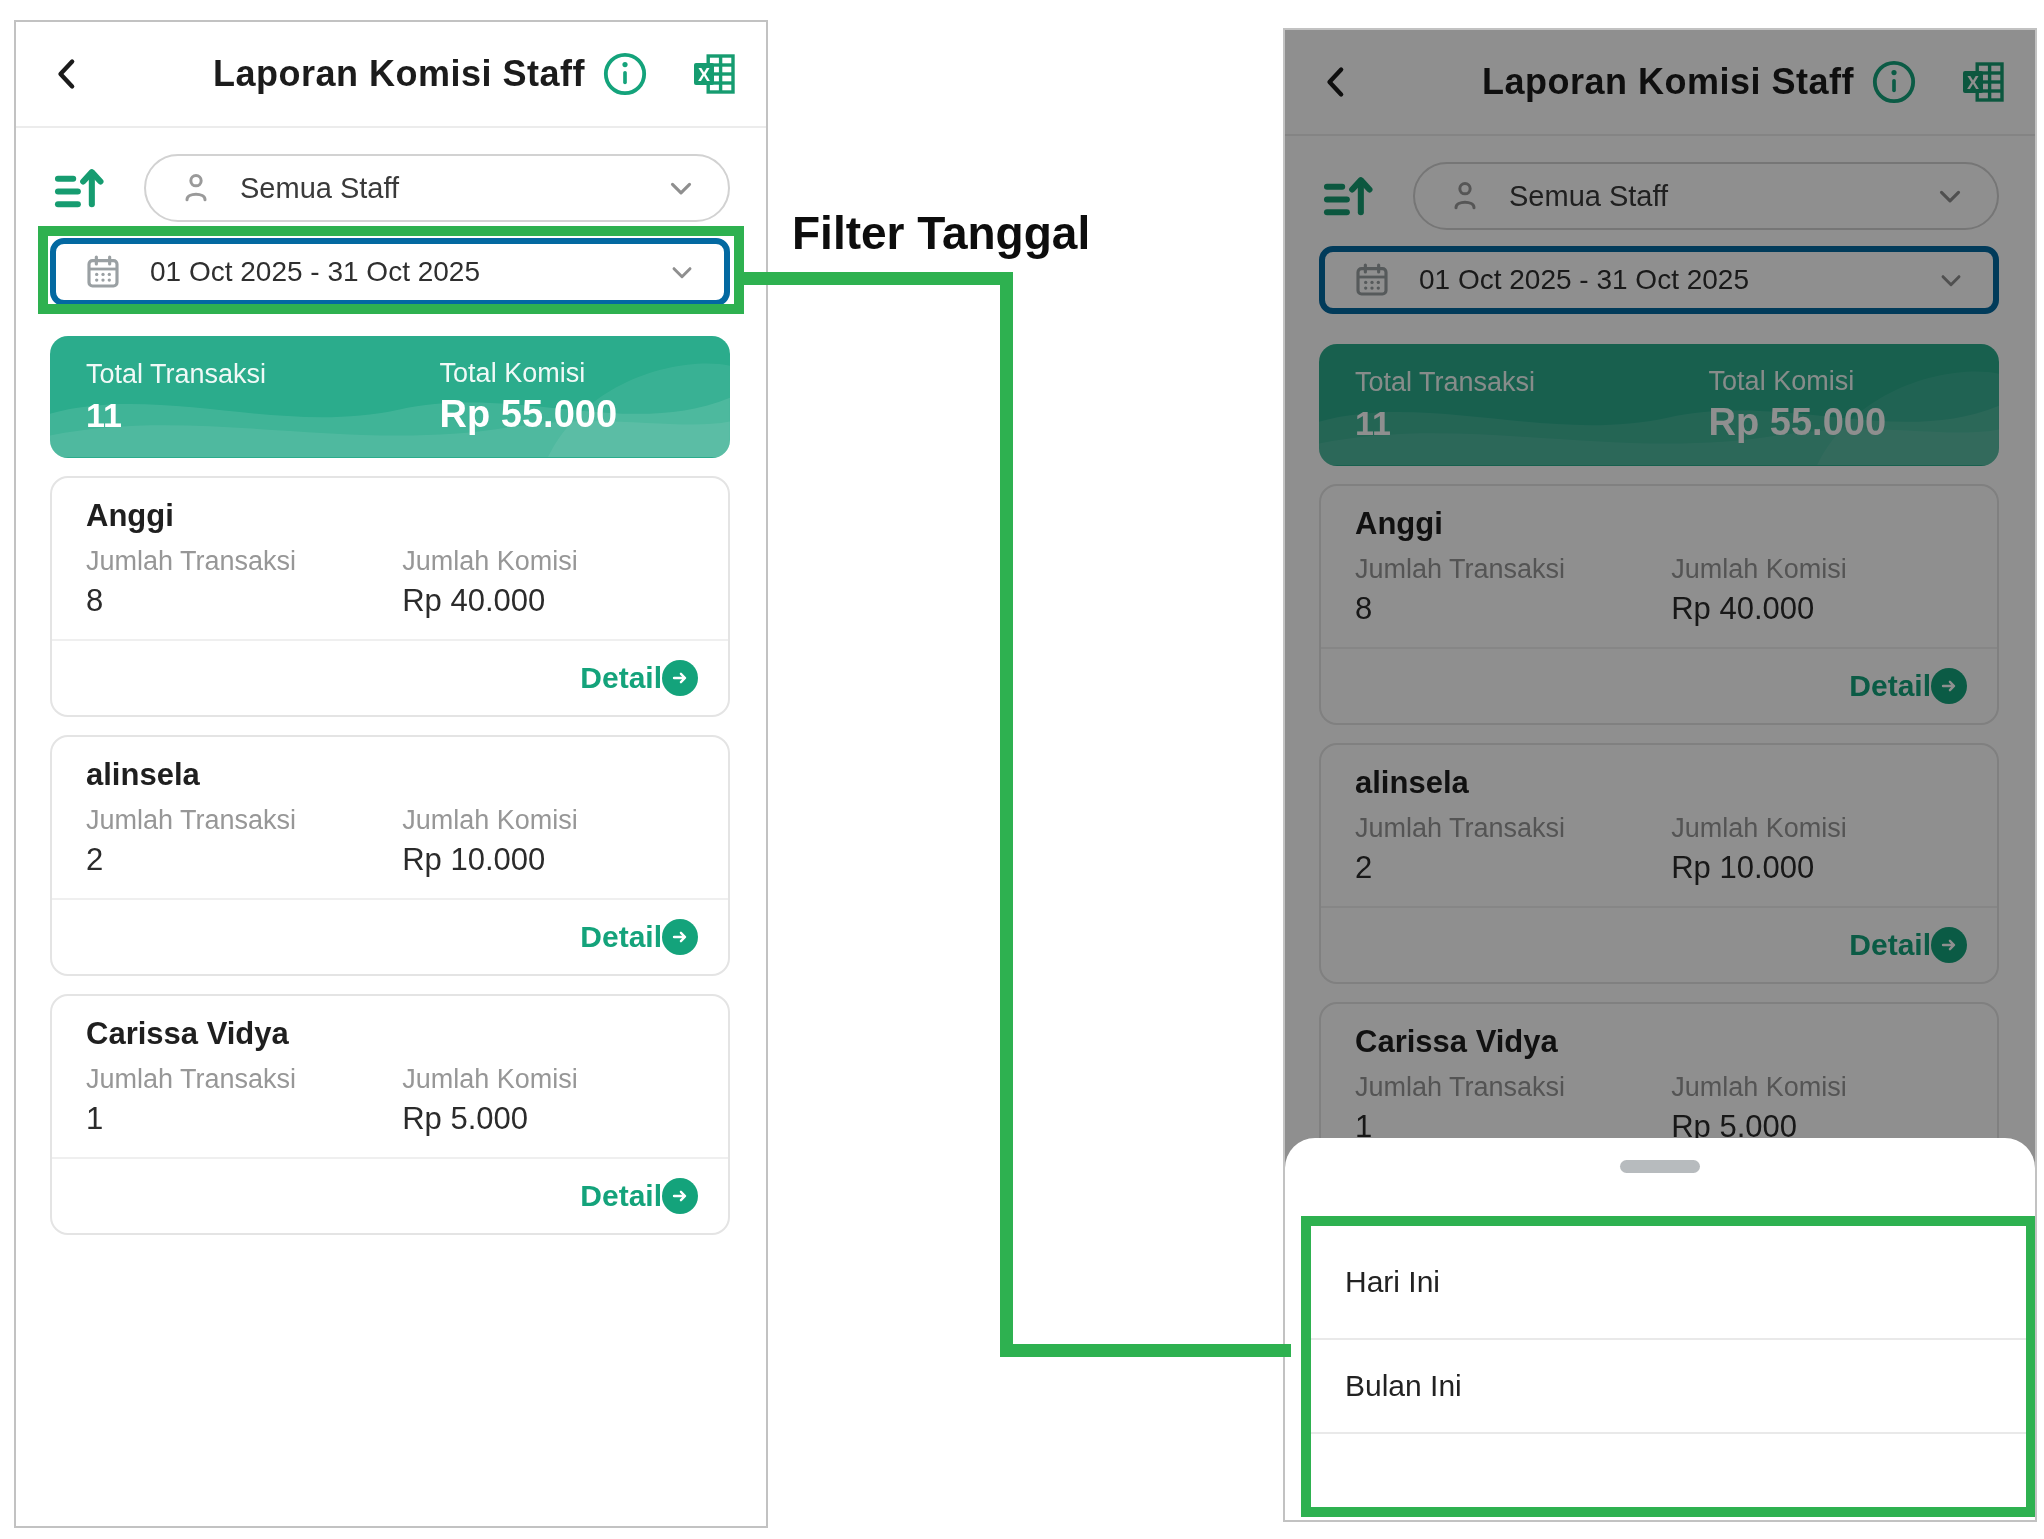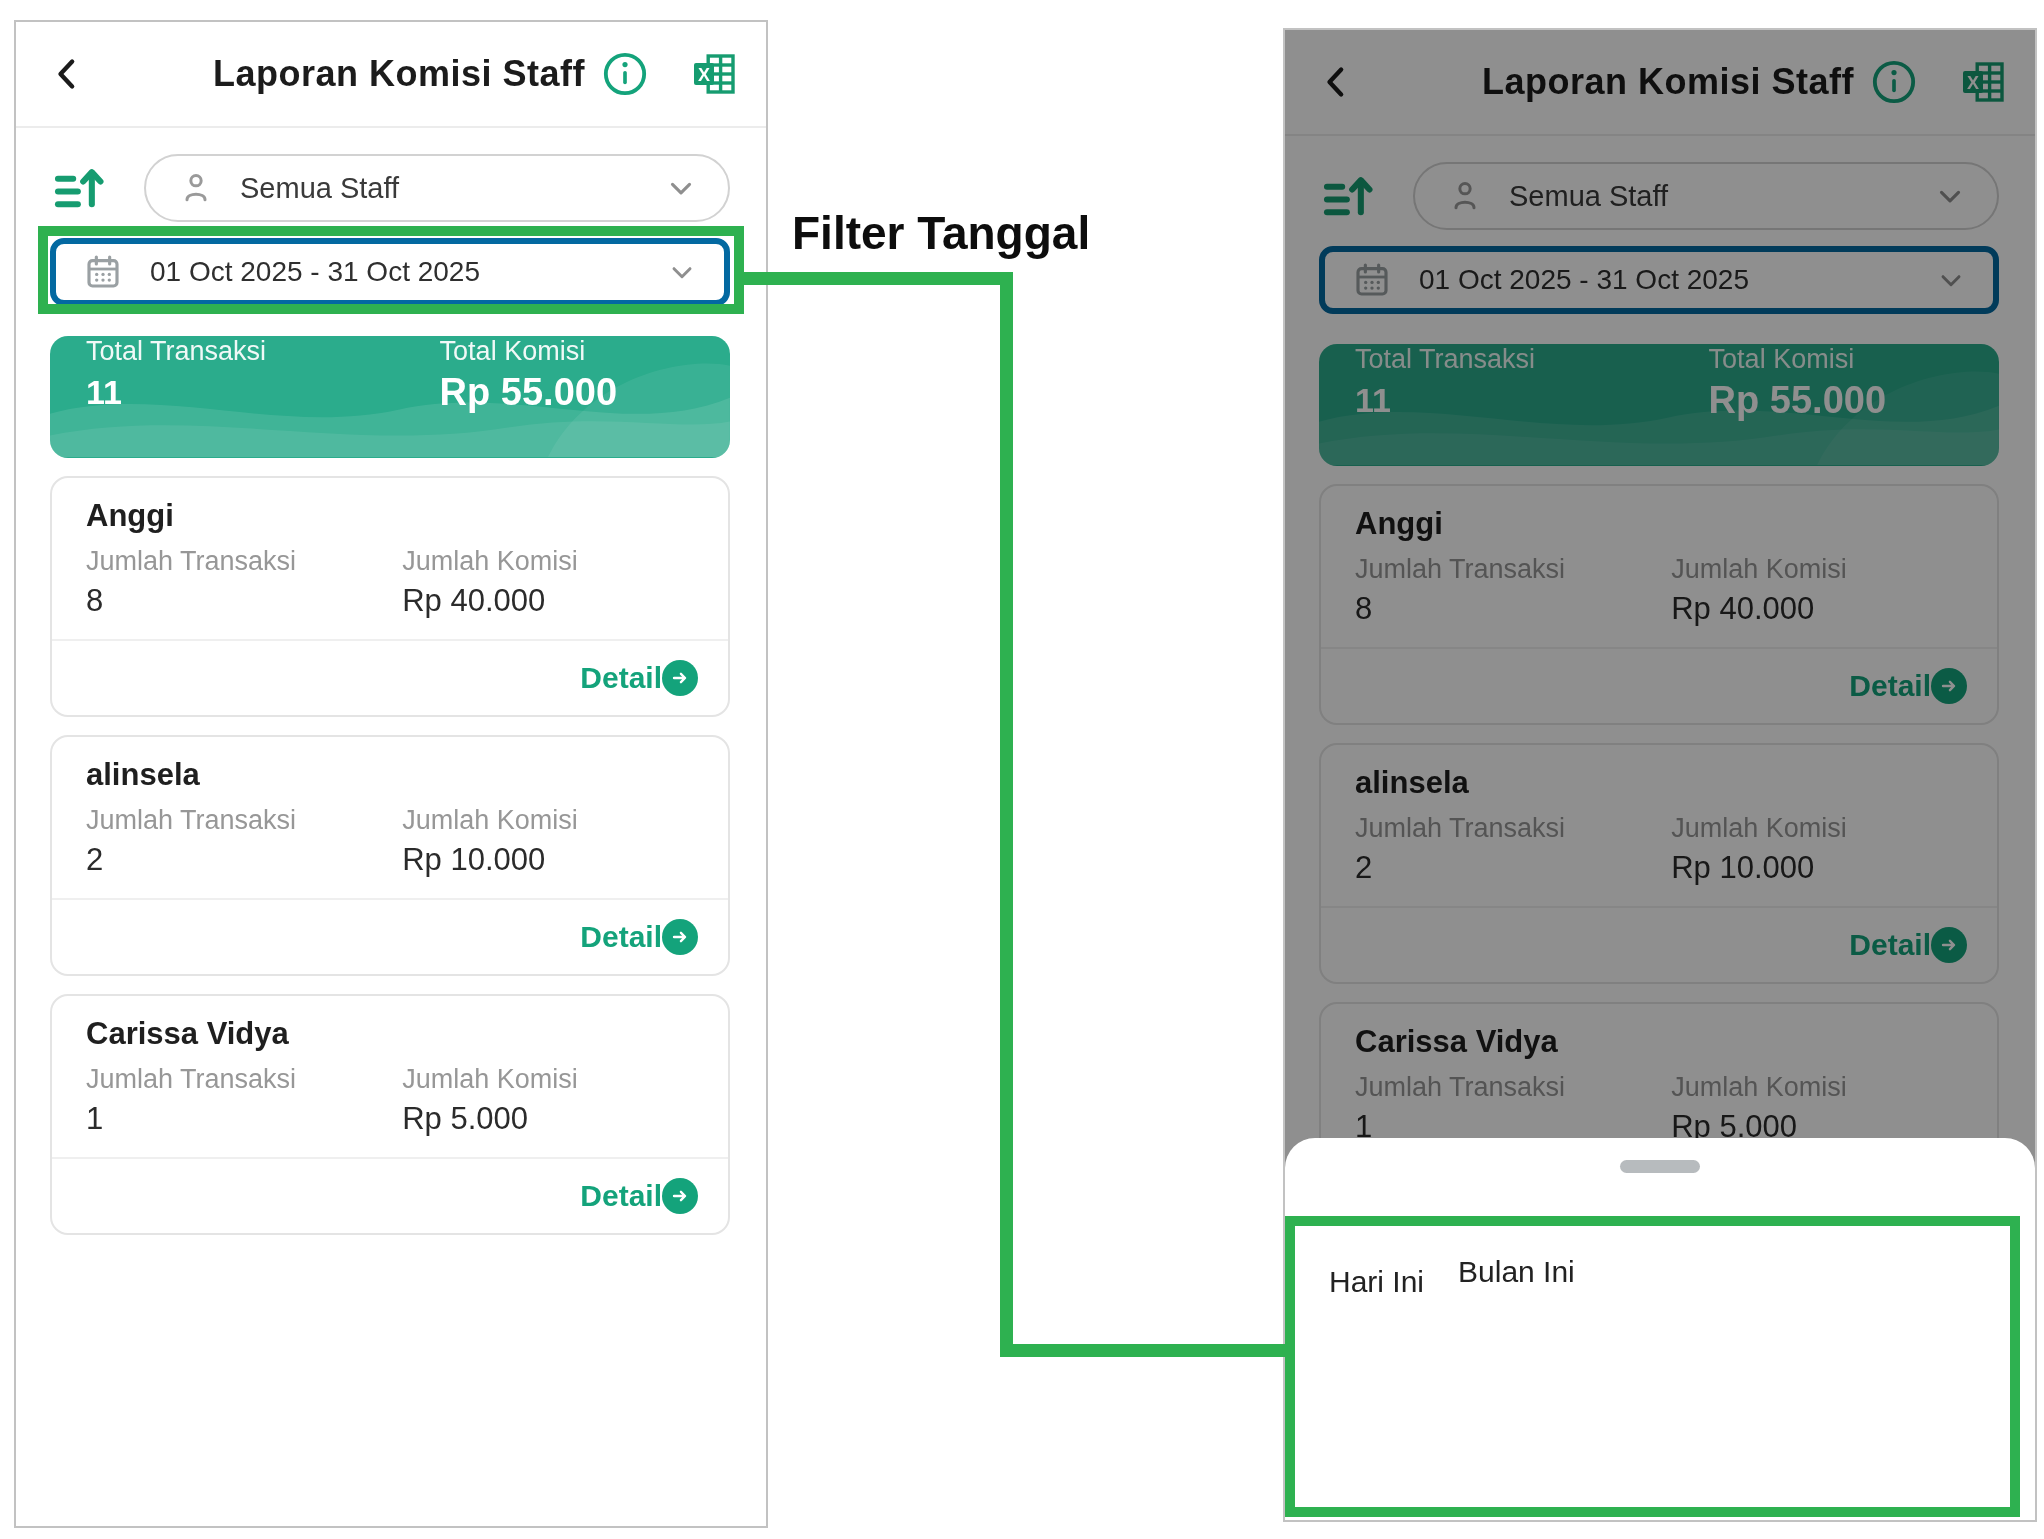--- a/index.html
+++ b/index.html
@@ -26,21 +26,21 @@
   .pill{flex:1;height:68px;border:2px solid #d2d2d2;border-radius:36px;background:#fff;
         display:flex;align-items:center;gap:24px;padding:0 30px;box-sizing:border-box;}
   .pill-label{font-size:29px;color:#3a3a3a;}
   .chev{margin-left:auto;display:flex;}
 
   .field{margin-top:16px;height:68px;border:6px solid #0369a1;border-radius:14px;background:#fff;
          display:flex;align-items:center;gap:26px;padding:0 26px;box-sizing:border-box;}
   .field-label{font-size:28px;color:#2f2f2f;}
 
   .summary{margin-top:30px;height:122px;border-radius:18px;background:#2BAC8C;
-           position:relative;overflow:hidden;display:flex;align-items:flex-start;}
+           position:relative;overflow:hidden;display:flex;align-items:center;}
   .sum-col1{padding-left:36px;width:52%;position:relative;z-index:2;}
   .sum-col2{position:relative;z-index:2;}
   .sum-label{font-size:27px;color:rgba(255,255,255,.93);}
   .sum-val1{font-size:34px;font-weight:700;color:#fff;margin-top:6px;}
   .sum-val2{font-size:38px;font-weight:700;color:#fff;margin-top:4px;}
   .waves{position:absolute;inset:0;z-index:1;}
 
   .staff-card{margin-top:18px;border:2px solid #e4e4e4;border-radius:18px;background:#fff;}
   .card-top{padding:20px 34px 20px;}
   .card-name{font-size:31px;font-weight:600;color:#1f1f1f;line-height:36px;}
@@ -54,23 +54,23 @@
                padding-right:30px;}
   .detail-link{display:flex;align-items:center;font-size:30px;font-weight:600;color:#14A37B;}
   .detail-circle{width:36px;height:36px;border-radius:50%;background:#14A37B;
                  display:flex;align-items:center;justify-content:center;}
 
   
   .dim{position:absolute;inset:0;background:rgba(0,0,0,0.44);z-index:5;}
   .sheet{position:absolute;left:0;right:0;bottom:0;height:382px;background:#fff;
          border-radius:30px 30px 0 0;z-index:6;}
   .handle{width:80px;height:13px;border-radius:7px;background:#b7bbbe;margin:22px auto 0;}
-  .options-box{position:absolute;left:0;top:1186px;width:735px;height:301px;background:#fff;
+  .options-box{position:absolute;left:16px;top:1186px;width:735px;height:301px;background:#fff;
                border:10px solid #2EB150;box-sizing:border-box;z-index:7;
-               display:flex;flex-direction:row;}
+               display:flex;flex-direction:column;}
   .opt{display:flex;align-items:center;padding-left:34px;font-size:30px;color:#222;}
   .opt-1{height:112px;}
   .opt-2{height:92px;}
   .opt-3{flex:1;background:#EDF7F2;}
   .opt-div{height:2px;background:#e9e9e9;}
 
   
   .hl-box{position:absolute;left:38px;top:226px;width:706px;height:88px;
           border:10px solid #2EB150;box-sizing:border-box;z-index:20;}
   .conn{position:absolute;background:#2EB150;z-index:19;}

